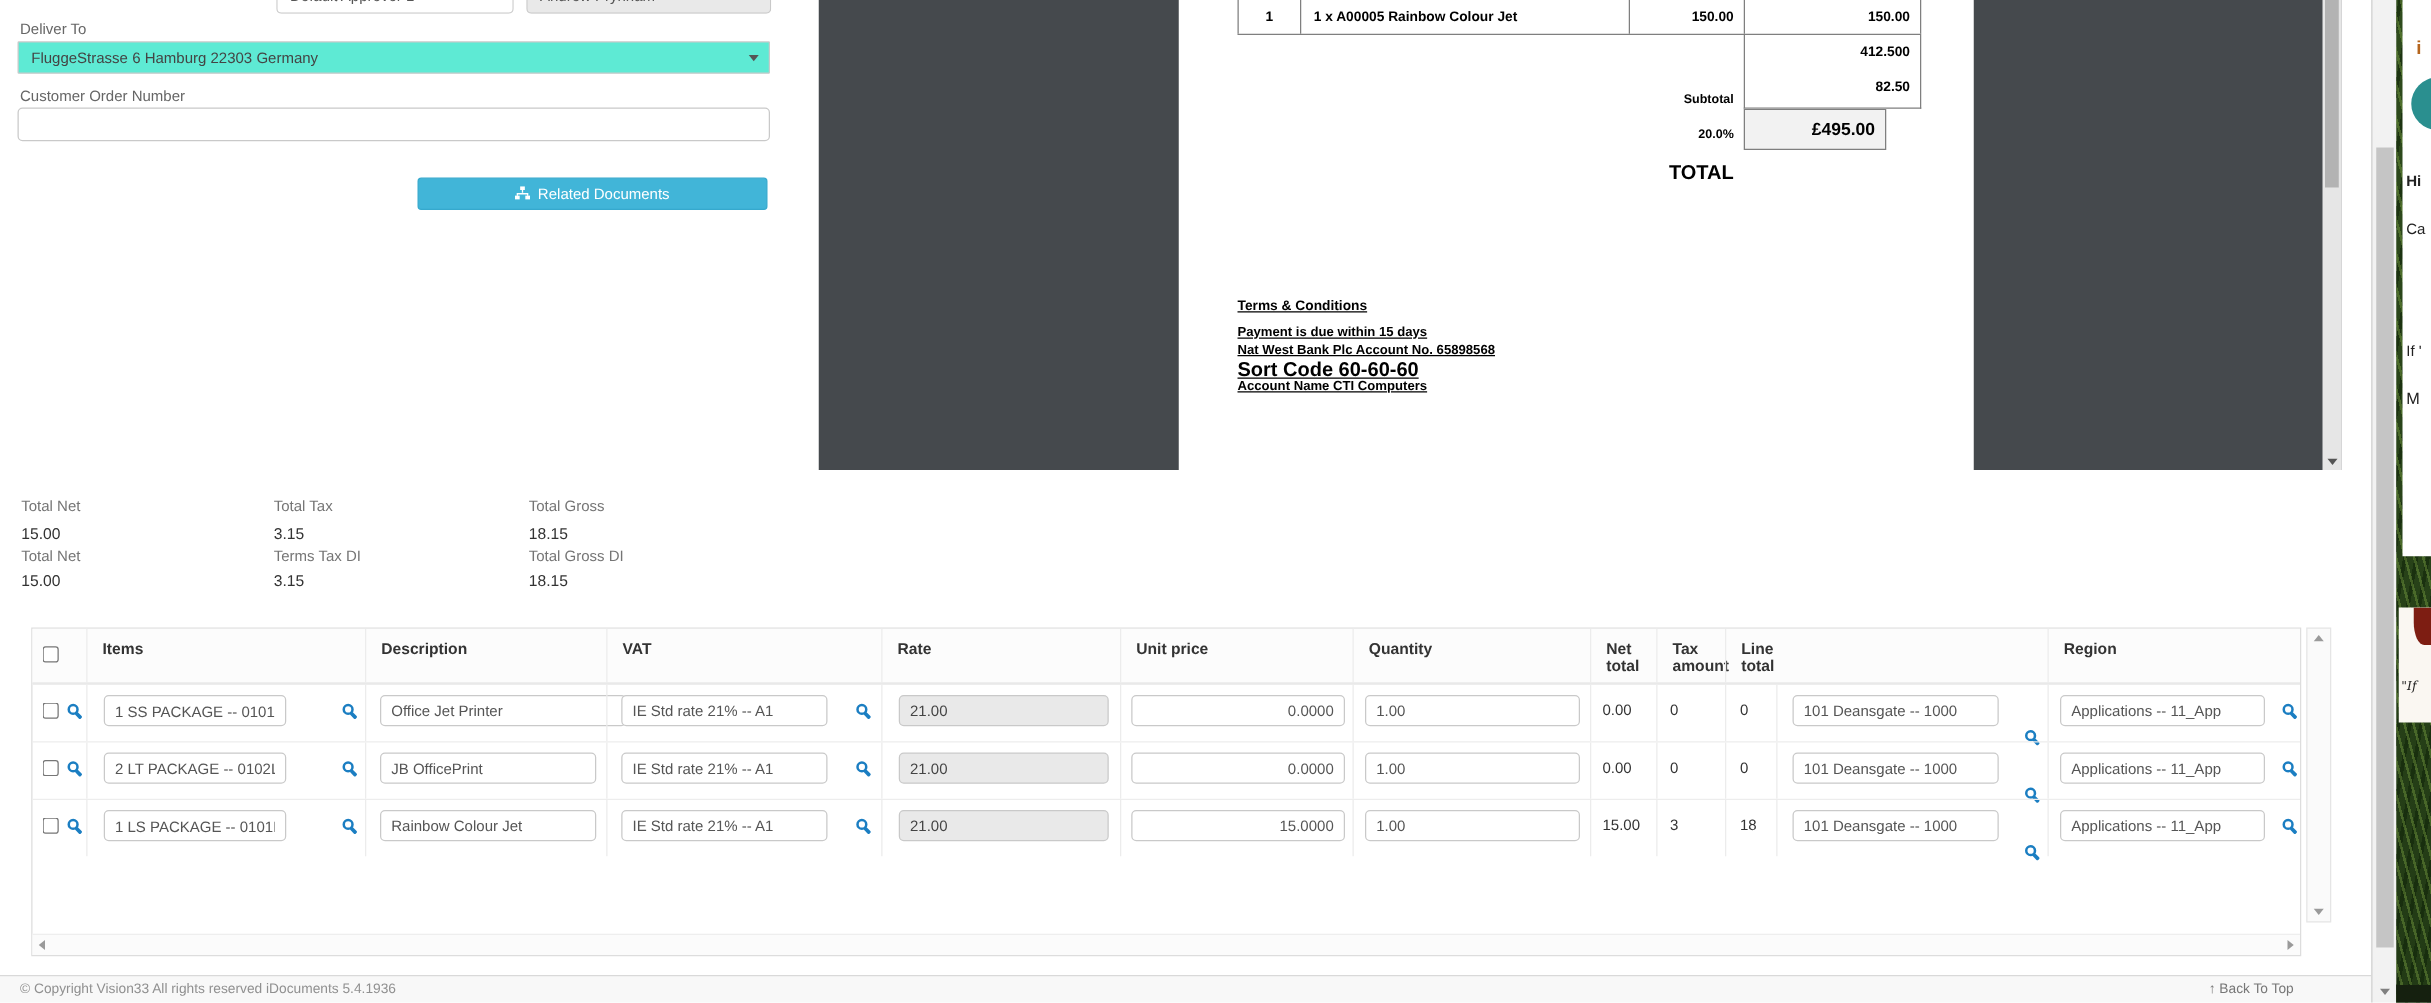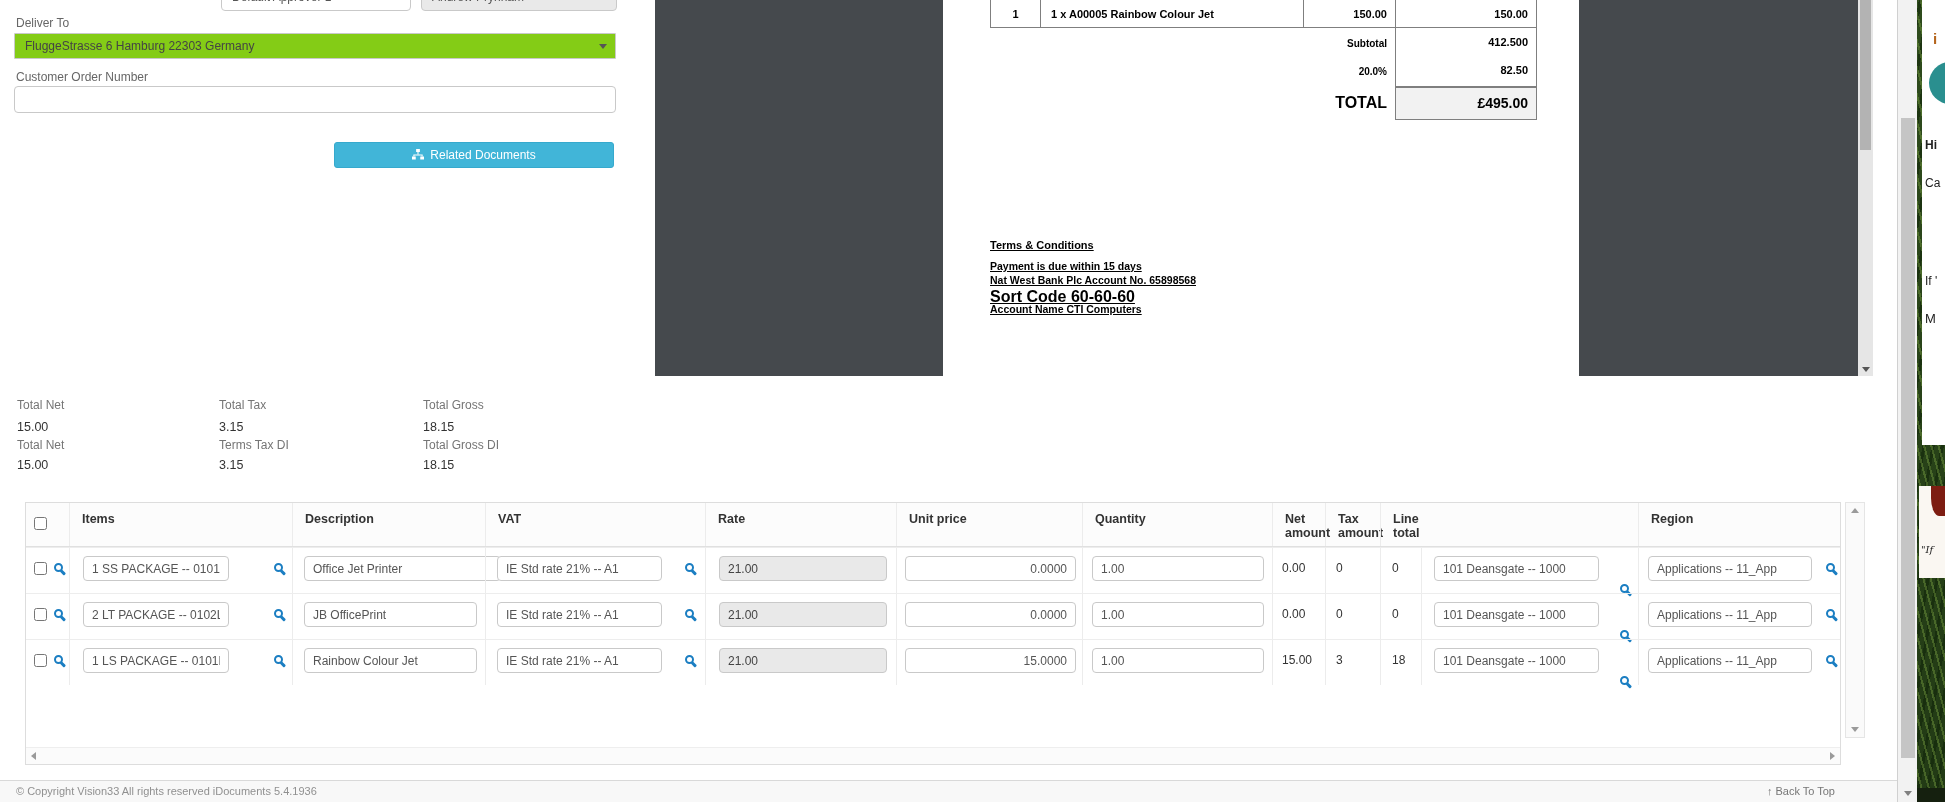--- a/index.html
+++ b/index.html
@@ -7,21 +7,21 @@
     font-family:"Liberation Sans", sans-serif; }
 
   
   .cutfield { position:absolute; top:0; height:11px; overflow:hidden; }
   .cutfield .inner { position:absolute; top:-17px; height:28px; width:100%;
     border:1px solid #c9c9c9; border-radius:4px; font-size:12px; color:#555;
     line-height:26px; padding:0 10px; background:#fff; }
   .cutfield .inner.gray { background:#e9e9e9; }
   .lbl { position:absolute; font-size:12px; color:#666; }
   .selectbox { position:absolute; height:26px; border:1px solid #c9c9c9; border-radius:1px;
-    background:#84cc16; font-size:12px; color:#444; line-height:24px; padding:0 22px 0 10px;
+    background:#5eead4; font-size:12px; color:#444; line-height:24px; padding:0 22px 0 10px;
     cursor:pointer; }
   .selectbox .caret { position:absolute; right:8px; top:10px; width:0; height:0;
     border-left:4px solid transparent; border-right:4px solid transparent;
     border-top:5px solid #555; }
   .txtinput { position:absolute; height:27px; border:1px solid #c9c9c9; border-radius:4px;
     background:#fff; font-size:12px; color:#444; padding:0 8px; outline:none; }
   .btn-related { position:absolute; left:334px; top:142px; width:280px; height:26px;
     background:#41b5d8; border:1px solid #36a9cd; border-radius:3px; color:#fff;
     font-size:12px; display:flex; align-items:center; justify-content:center; gap:6px;
     cursor:pointer; }
@@ -37,22 +37,22 @@
     border-bottom:1px solid #7f7f7f; font-size:11px; font-weight:bold; }
   .inv-row > div { border-left:1px solid #7f7f7f; height:100%; display:flex; align-items:center; }
   .inv-row > div:last-child { border-right:1px solid #7f7f7f; }
   .inv-c1 { width:50px; justify-content:center; }
   .inv-c2 { width:263px; padding-left:10px; }
   .inv-c3 { width:92px; justify-content:flex-end; padding-right:8px; }
   .inv-c4 { width:142px; justify-content:flex-end; padding-right:8px; }
   .inv-vals { position:absolute; left:452px; top:28px; width:142px; height:59px;
     border-left:1px solid #7f7f7f; border-right:1px solid #7f7f7f; border-bottom:1px solid #7f7f7f; }
   .inv-vals div { position:absolute; right:8px; font-size:11px; font-weight:bold; }
-  .inv-lab { position:absolute; text-align:right; font-weight:bold; }
-  .inv-totalbox { position:absolute; left:452px; top:87px; width:142px; height:33px;
+  .inv-lab { position:absolute; text-align:right; font-weight:bold;margin-top:36px; }
+  .inv-totalbox { position:absolute; left:452px; top:87px; width:114px; height:33px;
     border:1px solid #7f7f7f; background:#f2f2f2; font-size:14px; font-weight:bold;
     text-align:right; line-height:31px; padding-right:8px; }
   .terms { position:absolute; left:47px; font-weight:bold;text-decoration:underline; }
 
   
   .tot-lab { position:absolute; font-size:12px; color:#757575; }
   .tot-val { position:absolute; font-size:12.5px; color:#333; }
 
   
   .itable { position:absolute; left:25px; top:502px; width:1816px; height:263px;
@@ -207,21 +207,21 @@
     <div class="cell c-rate">
         <div class="hlab">Rate</div>
       </div>
     <div class="cell c-unit">
         <div class="hlab">Unit price</div>
       </div>
     <div class="cell c-qty">
         <div class="hlab">Quantity</div>
       </div>
     <div class="cell c-net">
-        <div class="hlab">Net amount</div>
+        <div class="hlab">Net total</div>
       </div>
     <div class="cell c-tax">
         <div class="hlab">Tax amount</div>
       </div>
     <div class="cell c-line">
         <div class="hlab">Line total</div>
       </div>
     <div class="cell c-region">
         <div class="hlab">Region</div>
       </div>

